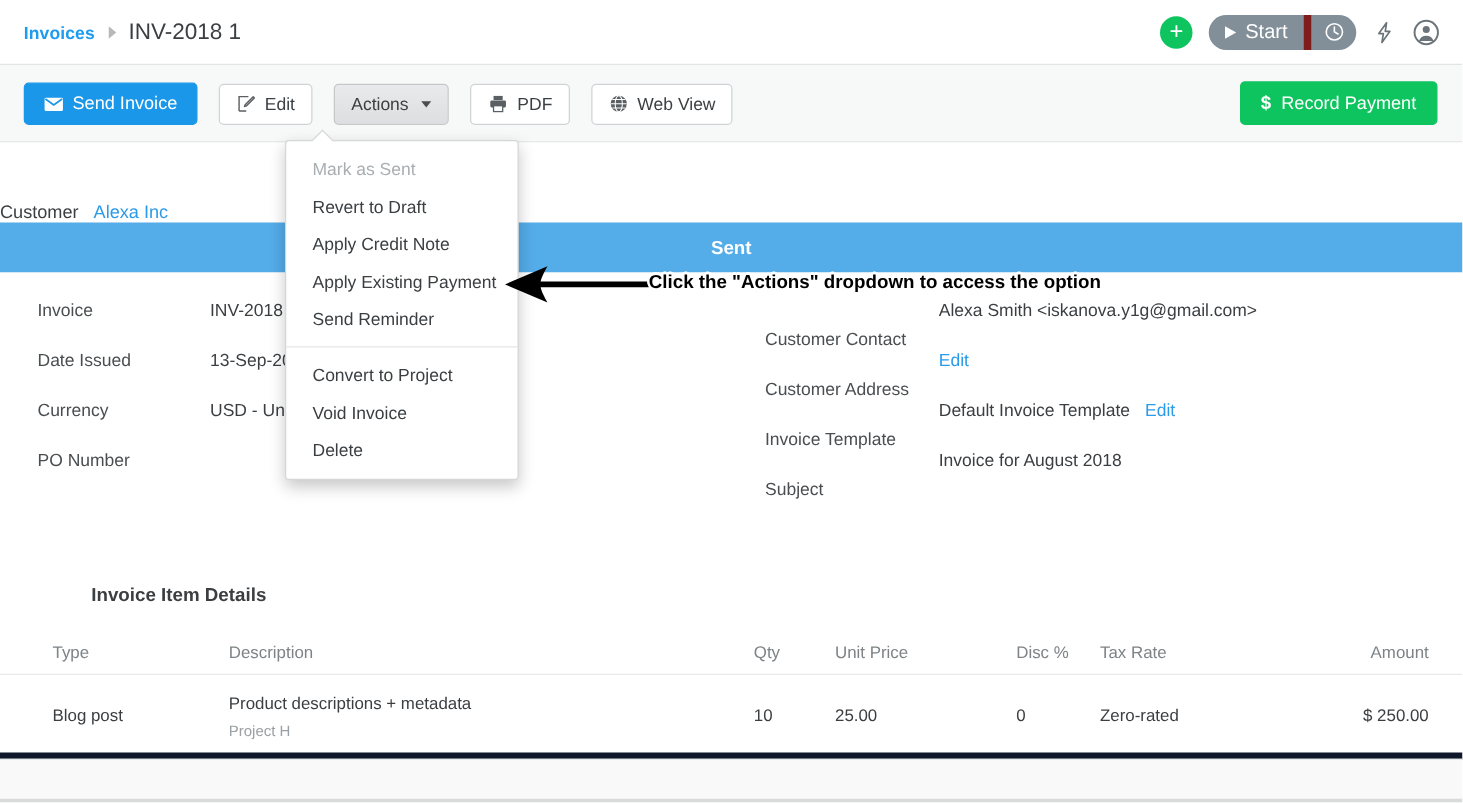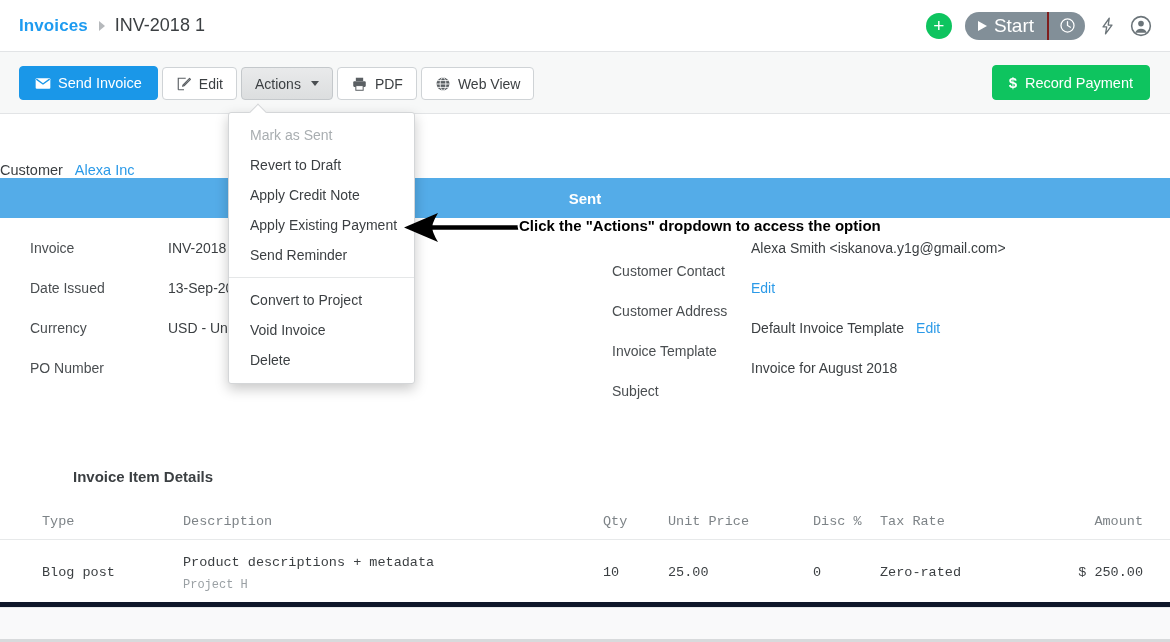--- a/index.html
+++ b/index.html
@@ -14,21 +14,21 @@
   #app { position: relative; width: 1170px; height: 642px; background: #fff; }
 
   
   .header {
     position: absolute; top: 0; left: 0; width: 1170px; height: 52px;
     background: #ffffff; border-bottom: 1px solid #e2e4e6;
     display: flex; align-items: center;
   }
   .breadcrumb { display: flex; align-items: center; padding-left: 19px; }
   .bc-link {
-    color: #1d9bf0; font-size: 17px; font-weight: bold;
+    color: #1d9bf0; font-size: 14px; font-weight: bold;
     text-decoration: none; letter-spacing: .1px;
   }
   .bc-sep {
     margin: 0 10px 0 11px; width: 0; height: 0;
     border-top: 5px solid transparent; border-bottom: 5px solid transparent;
     border-left: 6px solid #b6b9bc;
   }
   .bc-current { color: #3b3f42; font-size: 18px; font-weight: normal; }
 
   .header-right {
@@ -40,43 +40,43 @@
     display: flex; align-items: center; justify-content: center;
     color: #fff; font-size: 19px; line-height: 1; font-weight: 400;
     cursor: pointer; user-select: none;
   }
   .timer-group {
     display: flex; align-items: center; height: 28px;
     border-radius: 14px; background: #828f98; overflow: hidden;
   }
   .timer-start {
     display: flex; align-items: center; gap: 7px;
-    padding: 0 13px 0 13px; height: 28px; color: #fff; font-size: 19px;
-    border-right: 2px solid #7f1d1d; cursor: pointer; justify-content: flex-end;
+    padding: 0 13px 0 13px; height: 28px; color: #fff; font-size: 16px;
+    border-right: 6px solid #7f1d1d; cursor: pointer; justify-content: flex-end;
   }
   .play-tri {
     width: 0; height: 0;
     border-top: 5.5px solid transparent; border-bottom: 5.5px solid transparent;
     border-left: 9px solid #ffffff;
   }
   .timer-clock {
     display: flex; align-items: center; justify-content: center;
     width: 36px; height: 28px; cursor: pointer;
   }
   .ic { display: block; }
   .hdr-icon { cursor: pointer; display: flex; align-items: center; }
 
   
   .toolbar {
     position: absolute; top: 52px; left: 0; width: 1170px; height: 62px;
     background: #f7f8f8; border-bottom: 1px solid #e2e4e6;
   }
   .tb-left {
     position: absolute; left: 19px; top: 14px;
-    display: flex; align-items: flex-end; gap: 4px;
+    display: flex; align-items: center; gap: 17px;
   }
   .btn {
     display: inline-flex; align-items: center; gap: 7px;
     height: 33px; padding: 0 13px; border-radius: 4px;
     font-size: 14px; cursor: pointer; white-space: nowrap;
     border: 1px solid #cfd3d6; background: #ffffff; color: #3b3f42;
   }
   .btn-primary {
     background: #1a97e8; border-color: #1a97e8; color: #fff; font-size: 14.5px;
     padding: 0 15px; height: 34px;
@@ -125,21 +125,21 @@
   .link-blue { color: #2b9ae8; cursor: pointer; font-size: 14px; }
   .tpl-edit { margin-left: 12px; }
 
   
   .items { position: absolute; top: 440px; left: 0; width: 1170px; }
   .items-title {
     position: absolute; top: 28px; left: 30px;
     font-size: 15px; font-weight: bold; color: #3b3f42; margin-left: 43px;
   }
   .items-table { position: absolute; top: 68px; left: 0; width: 1170px; }
-  .it-head, .it-row { position: relative; width: 1170px; font-family: Liberation Mono, monospace; }
+  .it-head, .it-row { position: relative; width: 1170px; }
   .it-head { height: 32px; border-bottom: 1px solid #e7e9ea; }
   .it-row { height: 68px; border-bottom: 6px solid #0f172a; }
   .cell { position: absolute; font-size: 13.5px; }
   .it-head .cell { color: #7d8387; top: 6px; }
   .c-type   { left: 42px; }
   .c-desc   { left: 183px; }
   .c-qty    { left: 603px; }
   .c-price  { left: 668px; }
   .c-disc   { left: 813px; }
   .c-tax    { left: 880px; }

